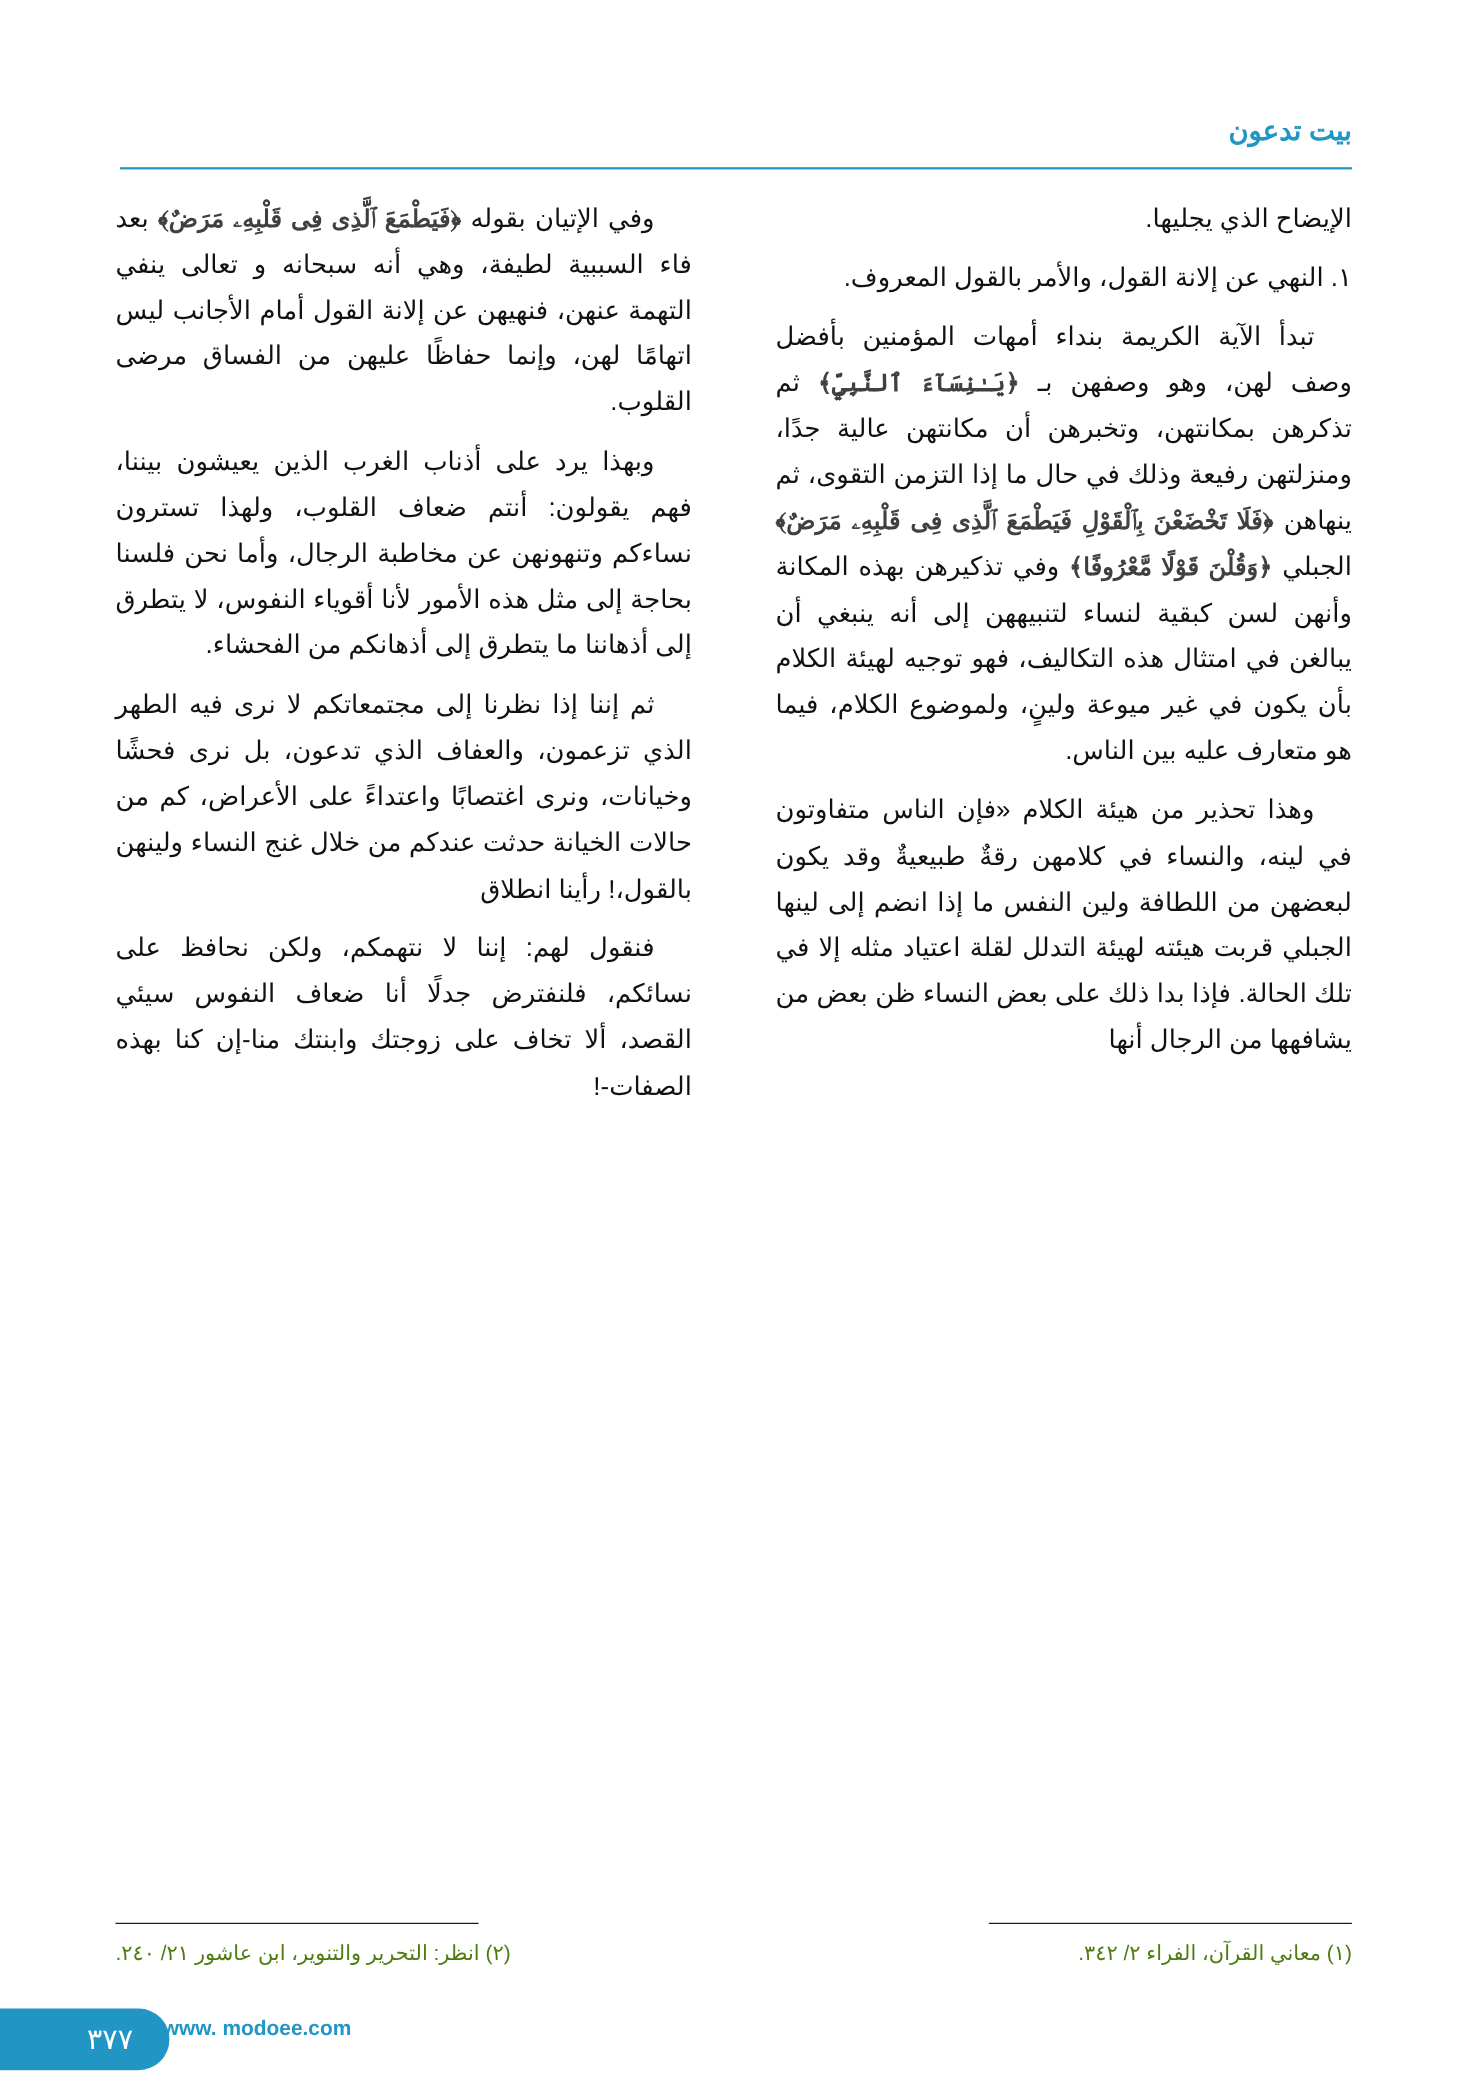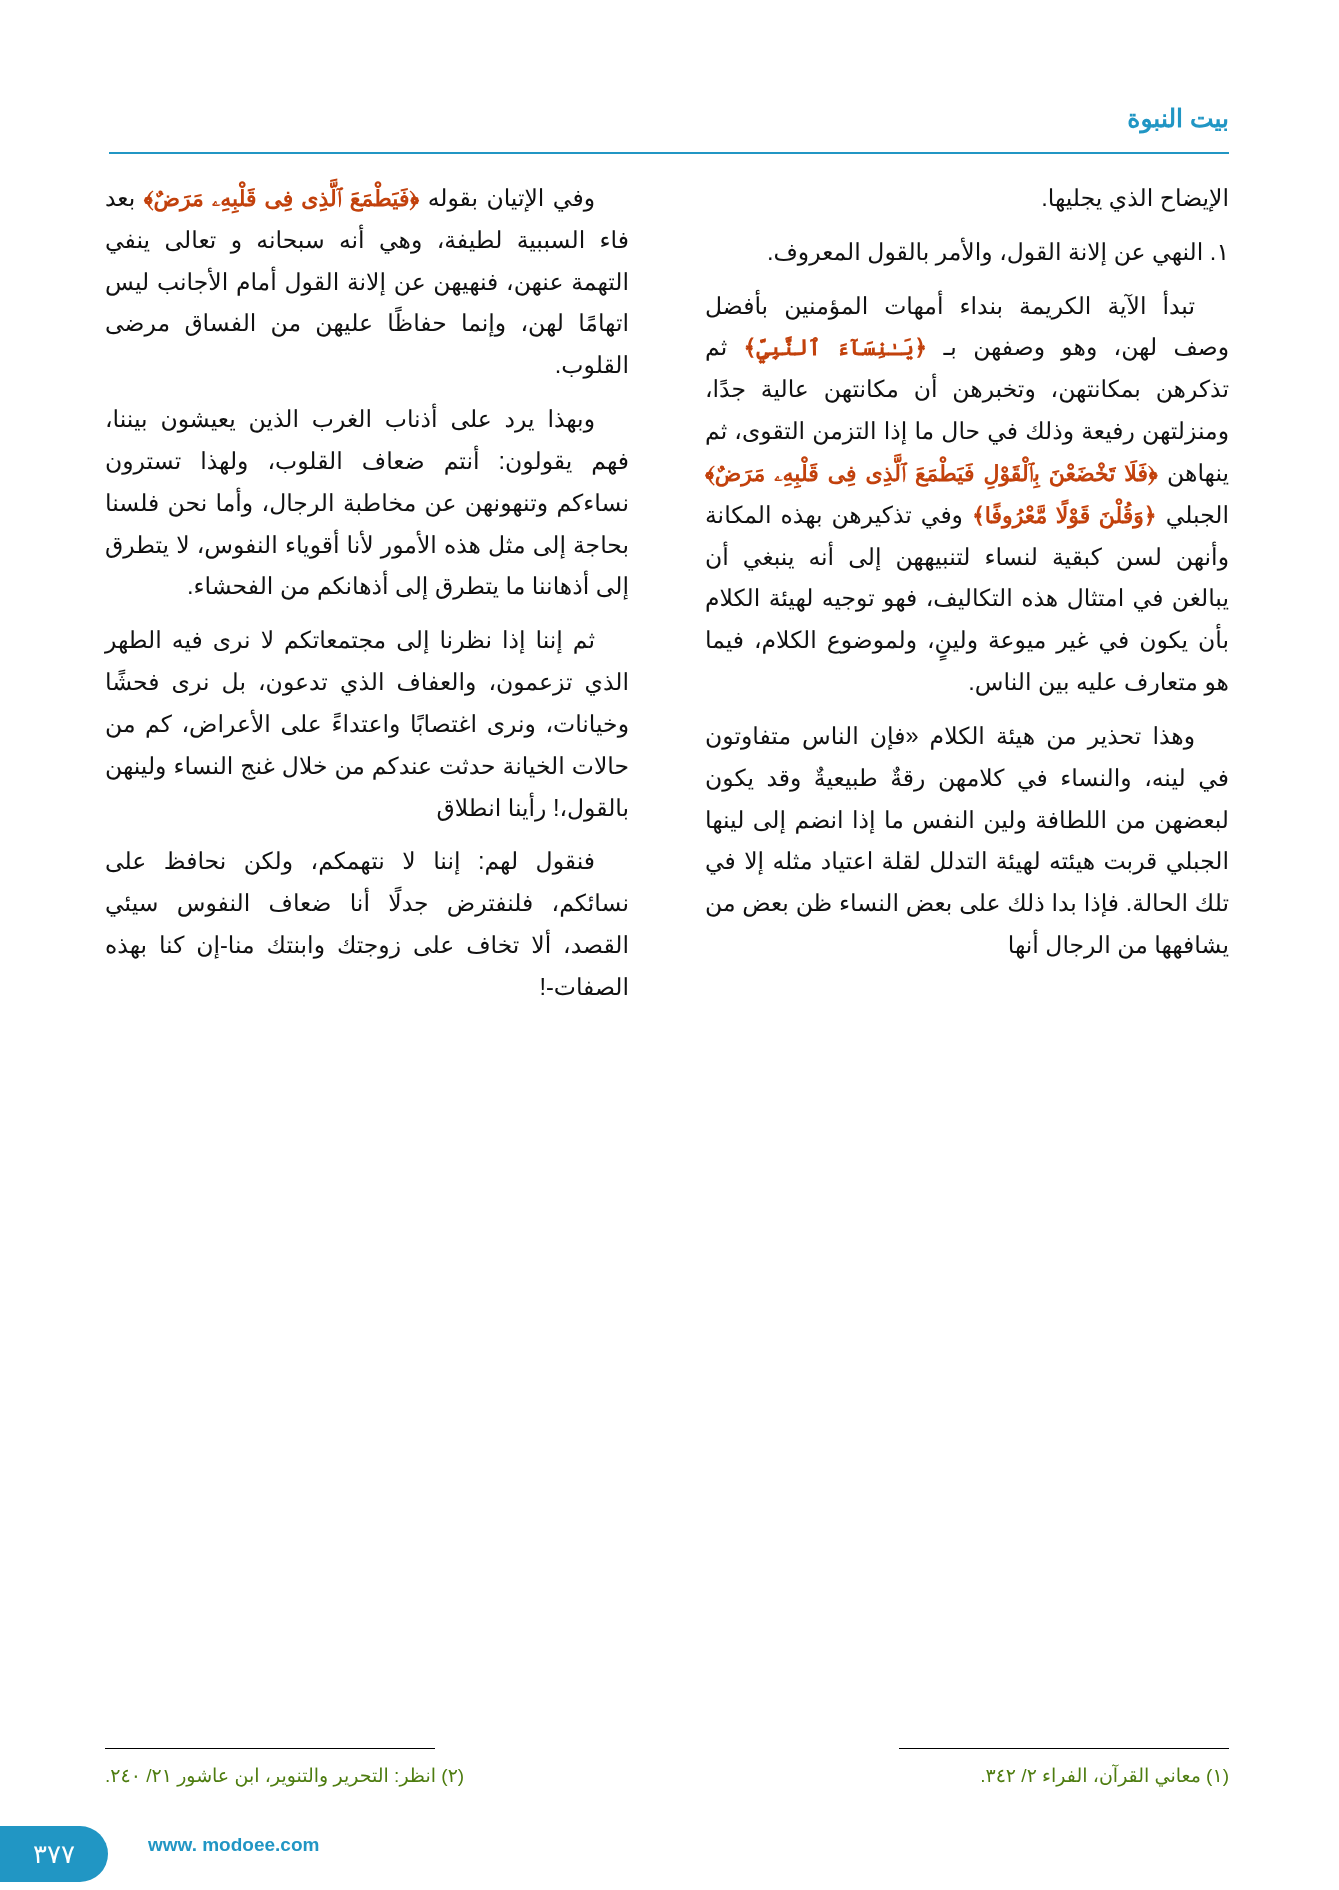--- a/index.html
+++ b/index.html
@@ -63,21 +63,21 @@
   }
   .col-right { right: 0; }
   .col-left  { left: 0; }
 
   p {
     margin: 0 0 12px 0;
   }
   p.indent { text-indent: 34px; }
 
   .q {
-    color: #c2410c;
+    color: #404040;
     font-weight: bold;
     font-size: 22px;
     white-space: normal;
   }
   .fn-ref {
     font-size: 15px;
     vertical-align: super;
     color: #111;
   }
 
@@ -133,38 +133,39 @@
     height: 56px;
     background: #2196c4;
     border-top-right-radius: 28px;
     border-bottom-right-radius: 28px;
     color: #ffffff;
     font-size: 26px;
     display: flex;
     align-items: center;
     justify-content: center;
     letter-spacing: 1px;
+    padding-left: 46px;
   }
   .site-url {
     position: absolute;
     left: 148px;
     top: 8px;
     font-size: 19px;
     color: #2196c4;
     font-weight: bold;
     direction: ltr;
   }
 </style>
 </head>
 <body>
 
 <div class="page">
 
   <div class="header">
-    <div class="header-title">بيت النبوة</div>
+    <div class="header-title">بيت تدعون</div>
     <div class="header-rule"></div>
   </div>
 
   <div class="columns">
 
     <div class="col col-right">
       <p><span>الإيضاح الذي يجليها.</span></p>
 
       <p><span>١. النهي عن إلانة القول، والأمر بالقول المعروف.</span></p>
 

